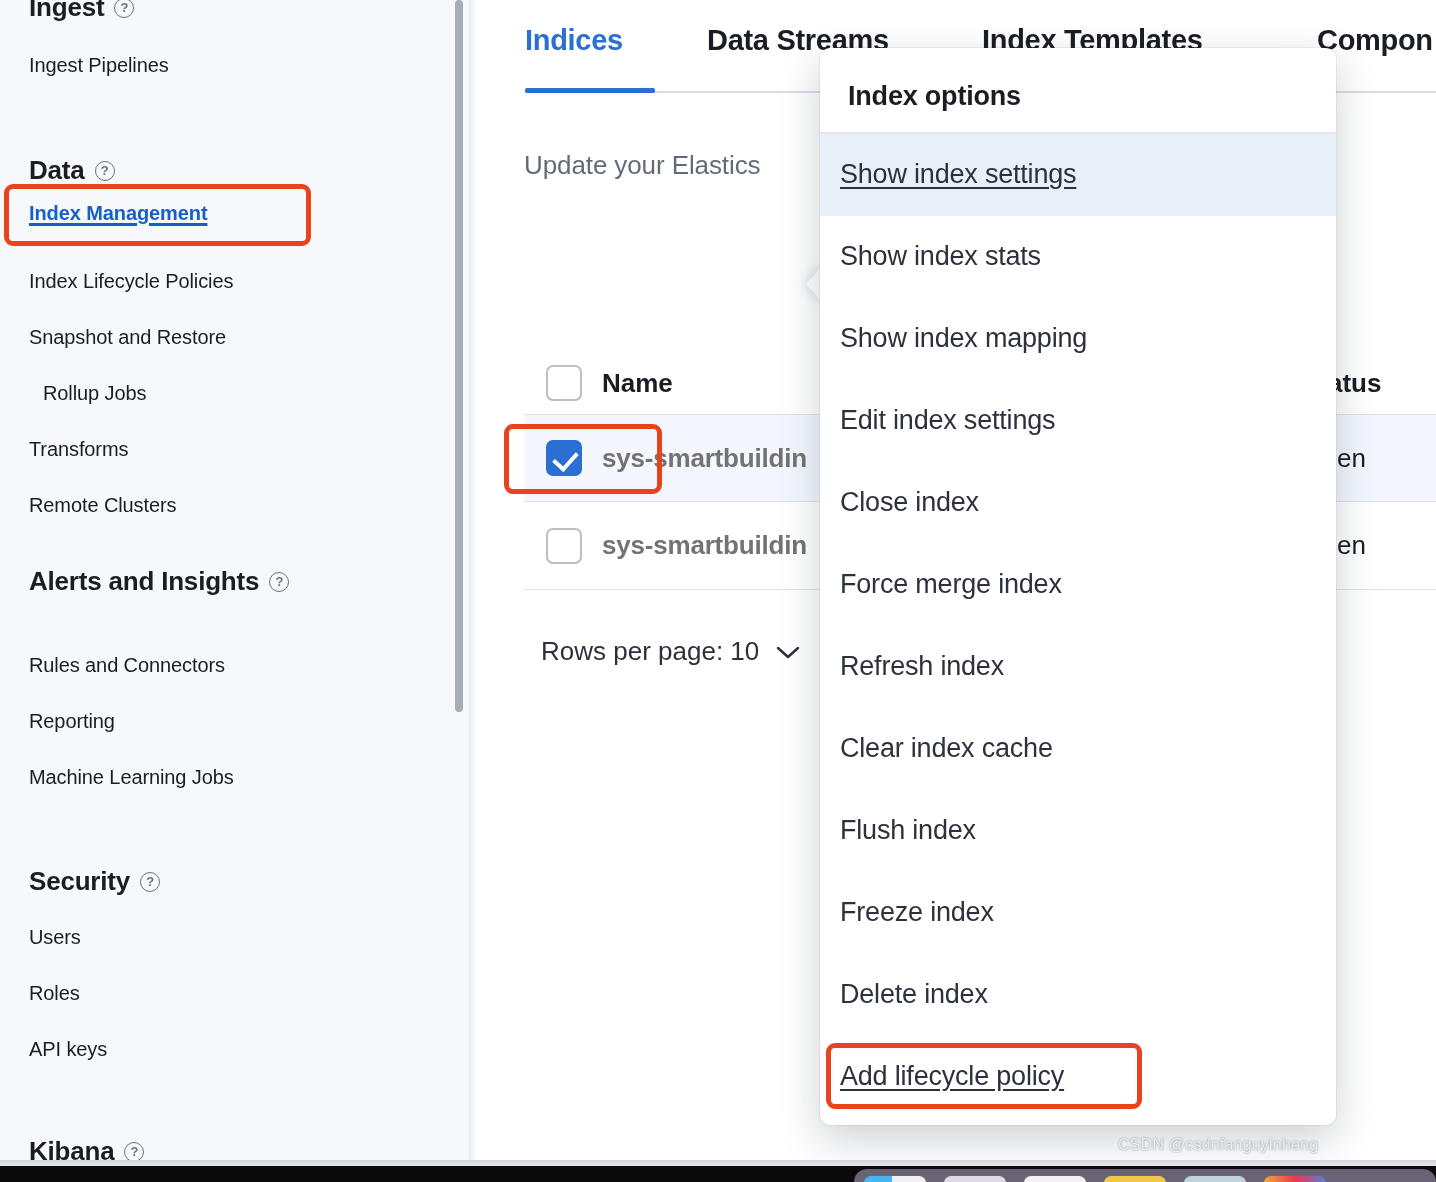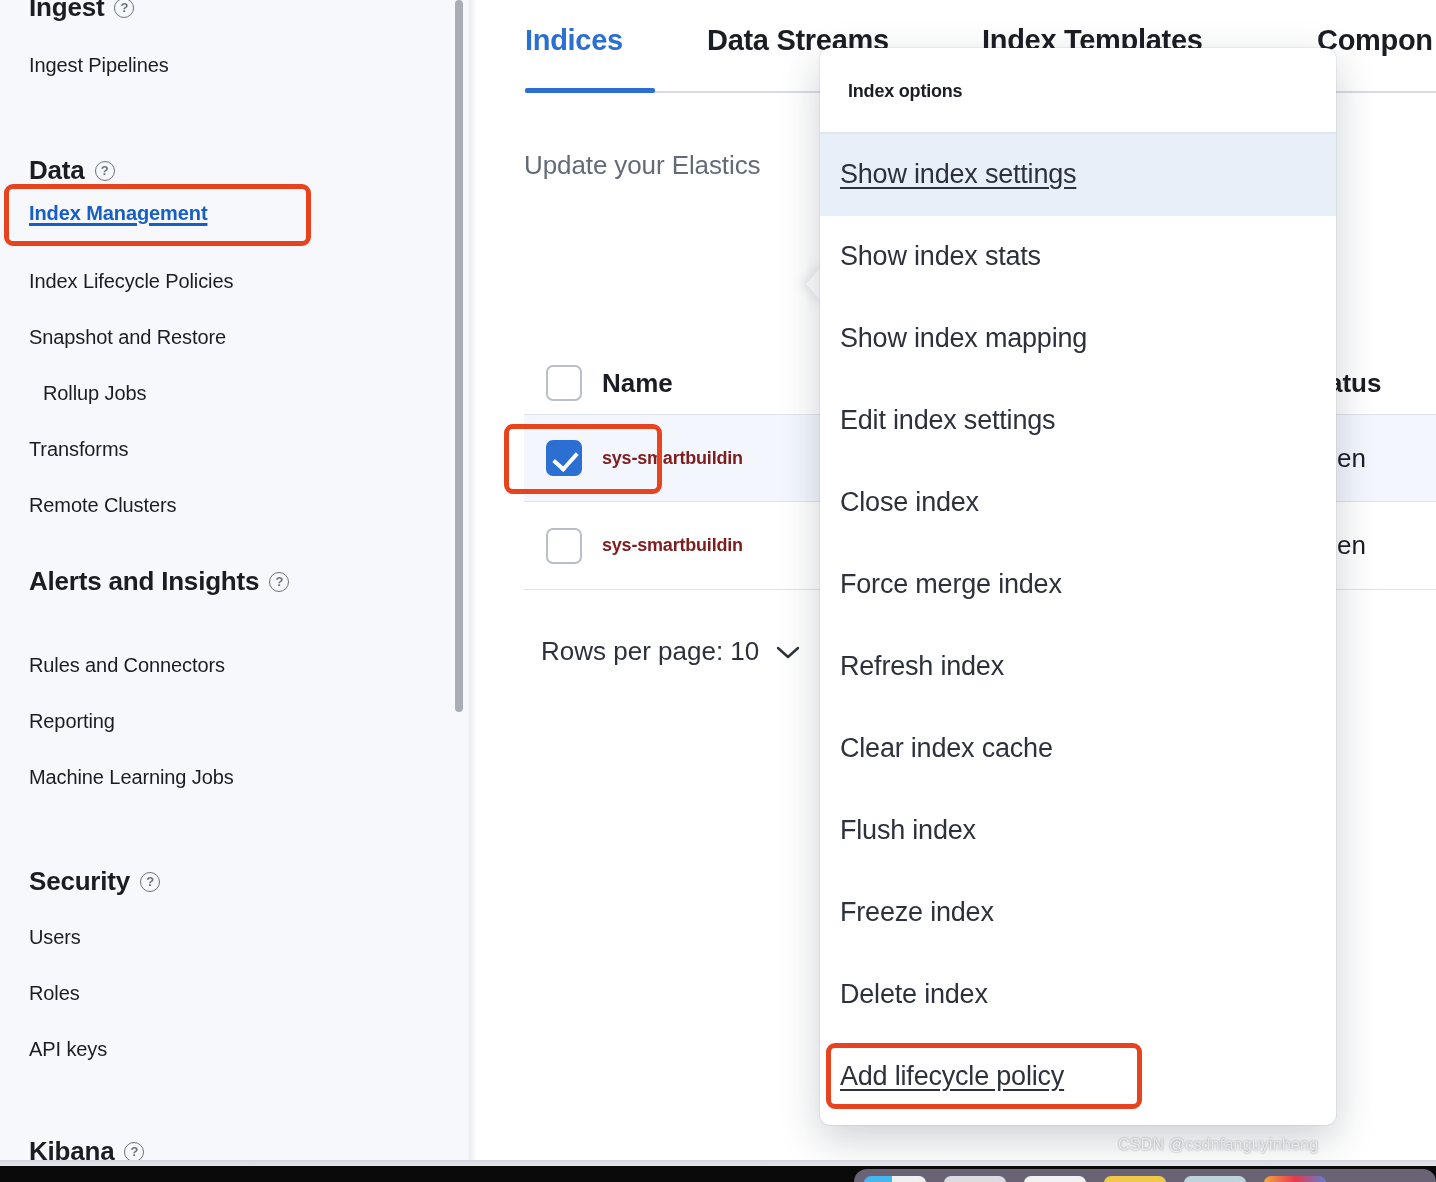--- a/index.html
+++ b/index.html
@@ -100,21 +100,21 @@
     width: 11px; height: 19px; border: solid #fff;
     border-width: 0 4px 4px 0; transform: rotate(42deg);
   }
   .trow {
     display: flex; align-items: center; height: 88px;
     border-top: 1.5px solid #dfe3ec; border-bottom: 1.5px solid #dfe3ec;
   }
   .trow.selected { background: #f3f7fd; }
   .trow.plain { border-top: none; border-bottom: 1.5px solid #dfe3ec; }
   .idx-name {
-    font-size: 18px; font-weight: 700; color: #7f1d1d; white-space: nowrap;
+    font-size: 26px; font-weight: 700; color: #737373; white-space: nowrap;
     letter-spacing: -0.2px; cursor: pointer;
   }
   .rows-per-page {
     position: absolute; left: 64px; top: 636px;
     display: flex; align-items: center; gap: 16px;
     font-size: 26px; color: #2c313c; white-space: nowrap; cursor: pointer;
   }
 
   
   .status-col { position: absolute; left: 1318px; top: 352px; width: 118px; }
@@ -125,21 +125,21 @@
 
   
   .popover {
     position: absolute; left: 820px; top: 48px;
     width: 516px; height: 1077px;
     background: #ffffff; border-radius: 10px;
     box-shadow: 0 0 0 1px rgba(30,40,60,.06), 0 14px 40px rgba(30,40,60,.22);
     overflow: hidden;
   }
   .pop-title {
-    font-size: 18px; font-weight: 700; color: #1b1d24;
+    font-size: 27px; font-weight: 700; color: #1b1d24;
     padding: 33px 0 8px 28px; height: 84px;
     letter-spacing: -0.2px;
   }
   .pop-sep { height: 1.5px; background: #e3e6ee; }
   .pop-item {
     height: 82px; display: flex; align-items: center;
     padding-left: 20px; font-size: 27px; color: #2c313c;
     white-space: nowrap; letter-spacing: -0.2px; cursor: pointer;
   }
   .pop-item.hl { background: #e7eff9; text-decoration: underline; text-underline-offset: 4px; }

